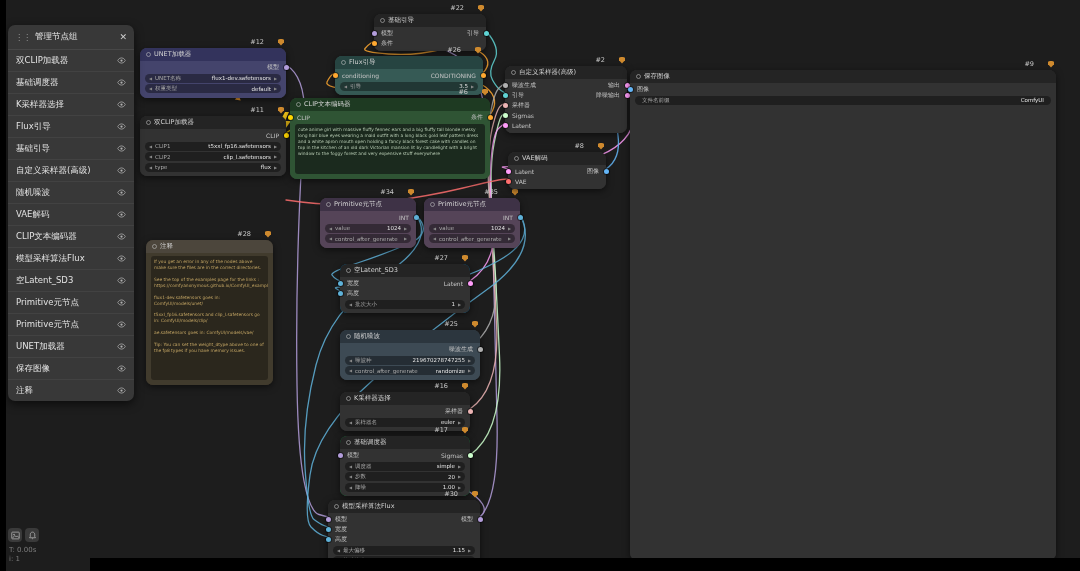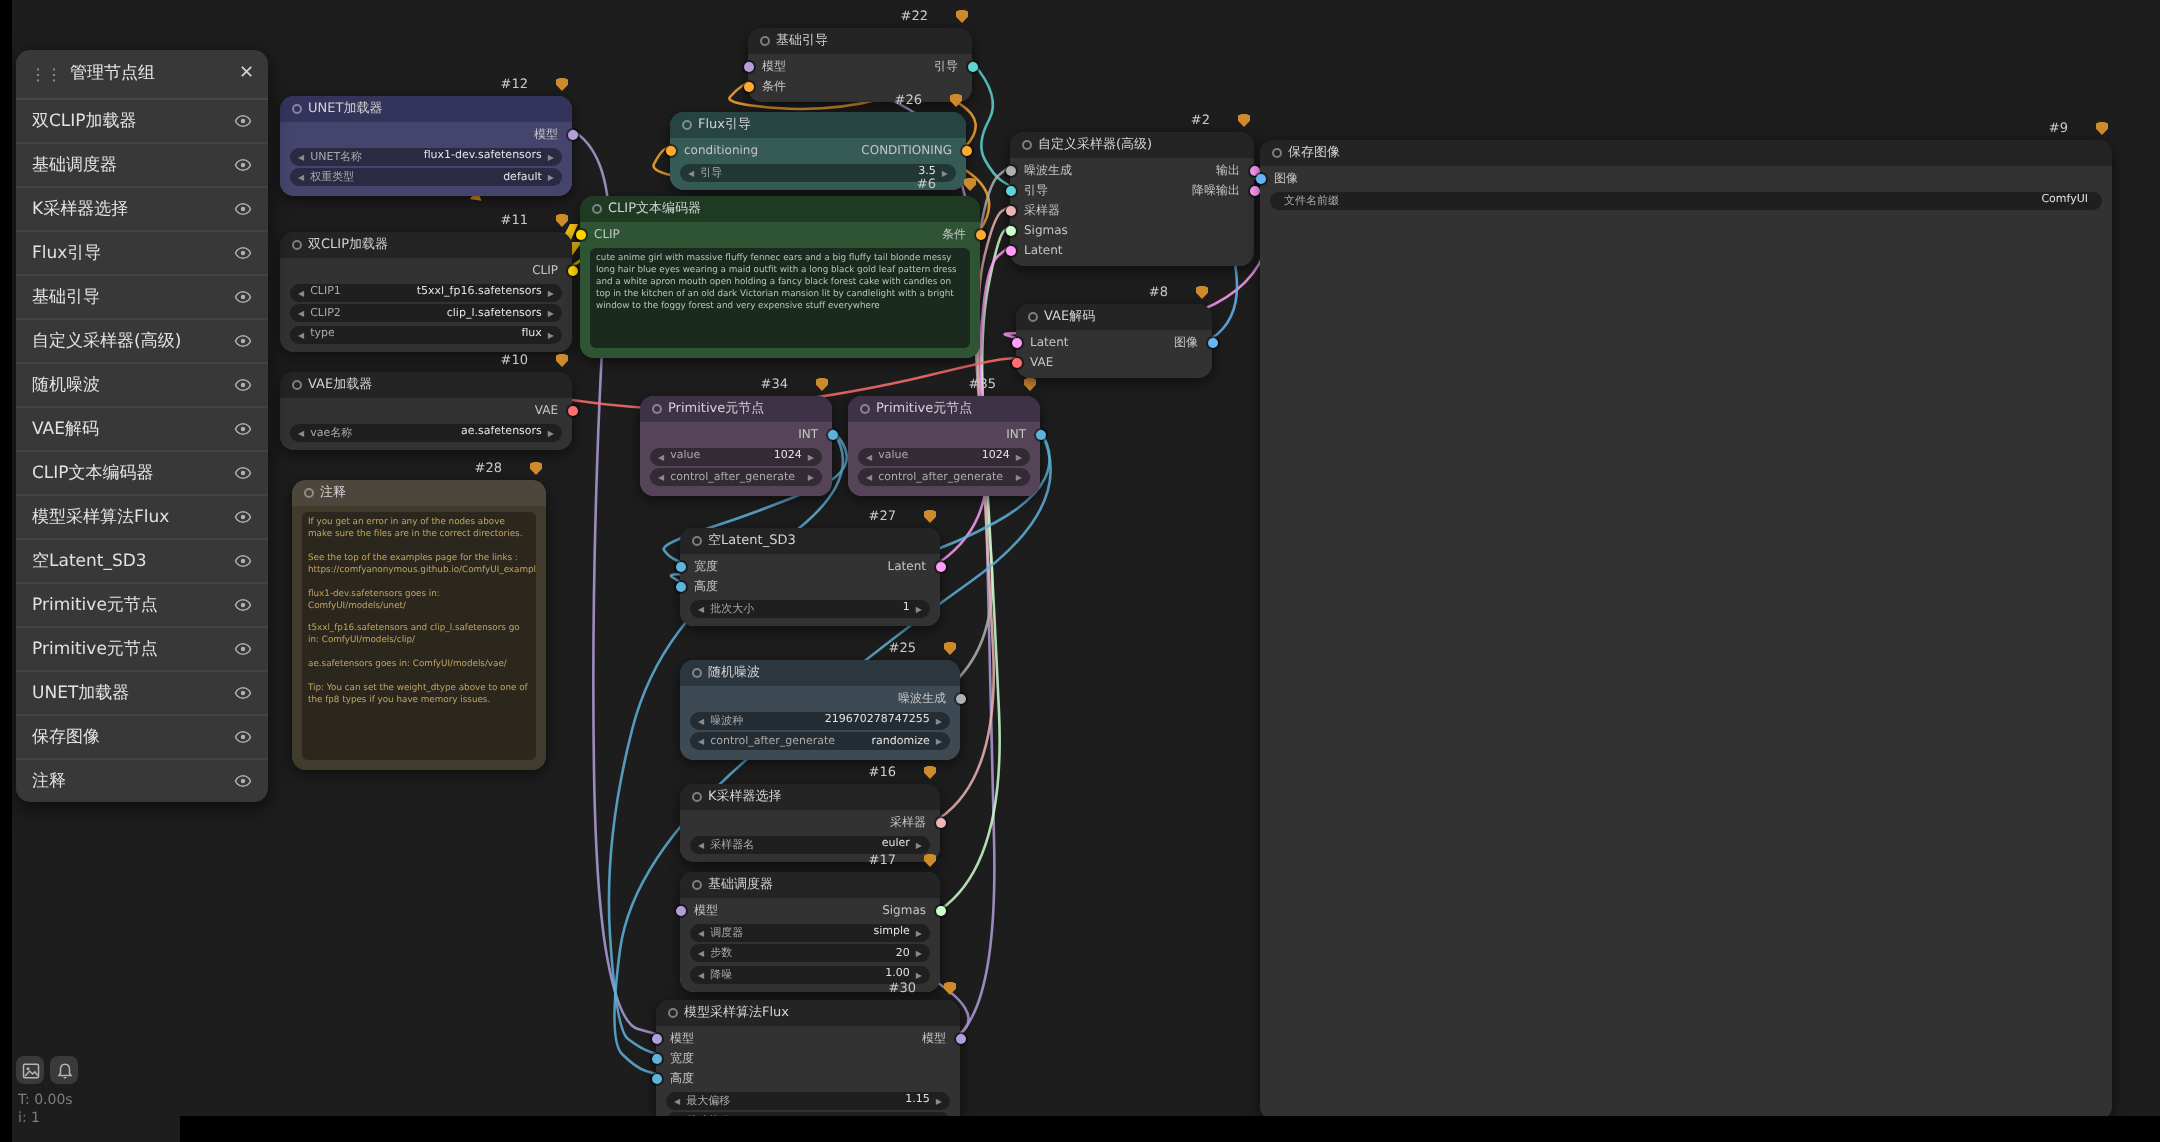--- a/index.html
+++ b/index.html
@@ -273,42 +273,20 @@
           <span class="ar">▶</span>
         </div>
         <div class="widget">
           <span class="ar">◀</span>
           <span class="wl">type</span>
           <span class="wv">flux</span>
           <span class="ar">▶</span>
         </div>
       </div>
     </div>
-    <div class="node" style="left: 140px; top: 186px; width: 146px; background: rgb(50, 50, 50);">
-      <div class="badge">
-        <span>#10</span>
-        <span class="shield" style="background: rgb(207, 138, 46);"></span>
-      </div>
-      <div class="head" style="background: rgb(36, 36, 36);">
-        <span class="cdot"></span>
-        <span class="ttl">VAE加载器</span>
-      </div>
-      <div class="body" style="background: rgb(50, 50, 50);">
-        <div class="iorow">
-          <span class="lbl-out">VAE</span>
-          <span class="dot out" style="background: rgb(255, 110, 110);"></span>
-        </div>
-        <div class="widget">
-          <span class="ar">◀</span>
-          <span class="wl">vae名称</span>
-          <span class="wv">ae.safetensors</span>
-          <span class="ar">▶</span>
-        </div>
-      </div>
-    </div>
     <div class="node" style="left: 146px; top: 240px; width: 127px; background: rgb(65, 59, 45);">
       <div class="badge">
         <span>#28</span>
         <span class="shield" style="background: rgb(207, 138, 46);"></span>
       </div>
       <div class="head" style="background: rgb(76, 70, 60);">
         <span class="cdot"></span>
         <span class="ttl">注释</span>
       </div>
       <div class="body" style="background: rgb(65, 59, 45);">

